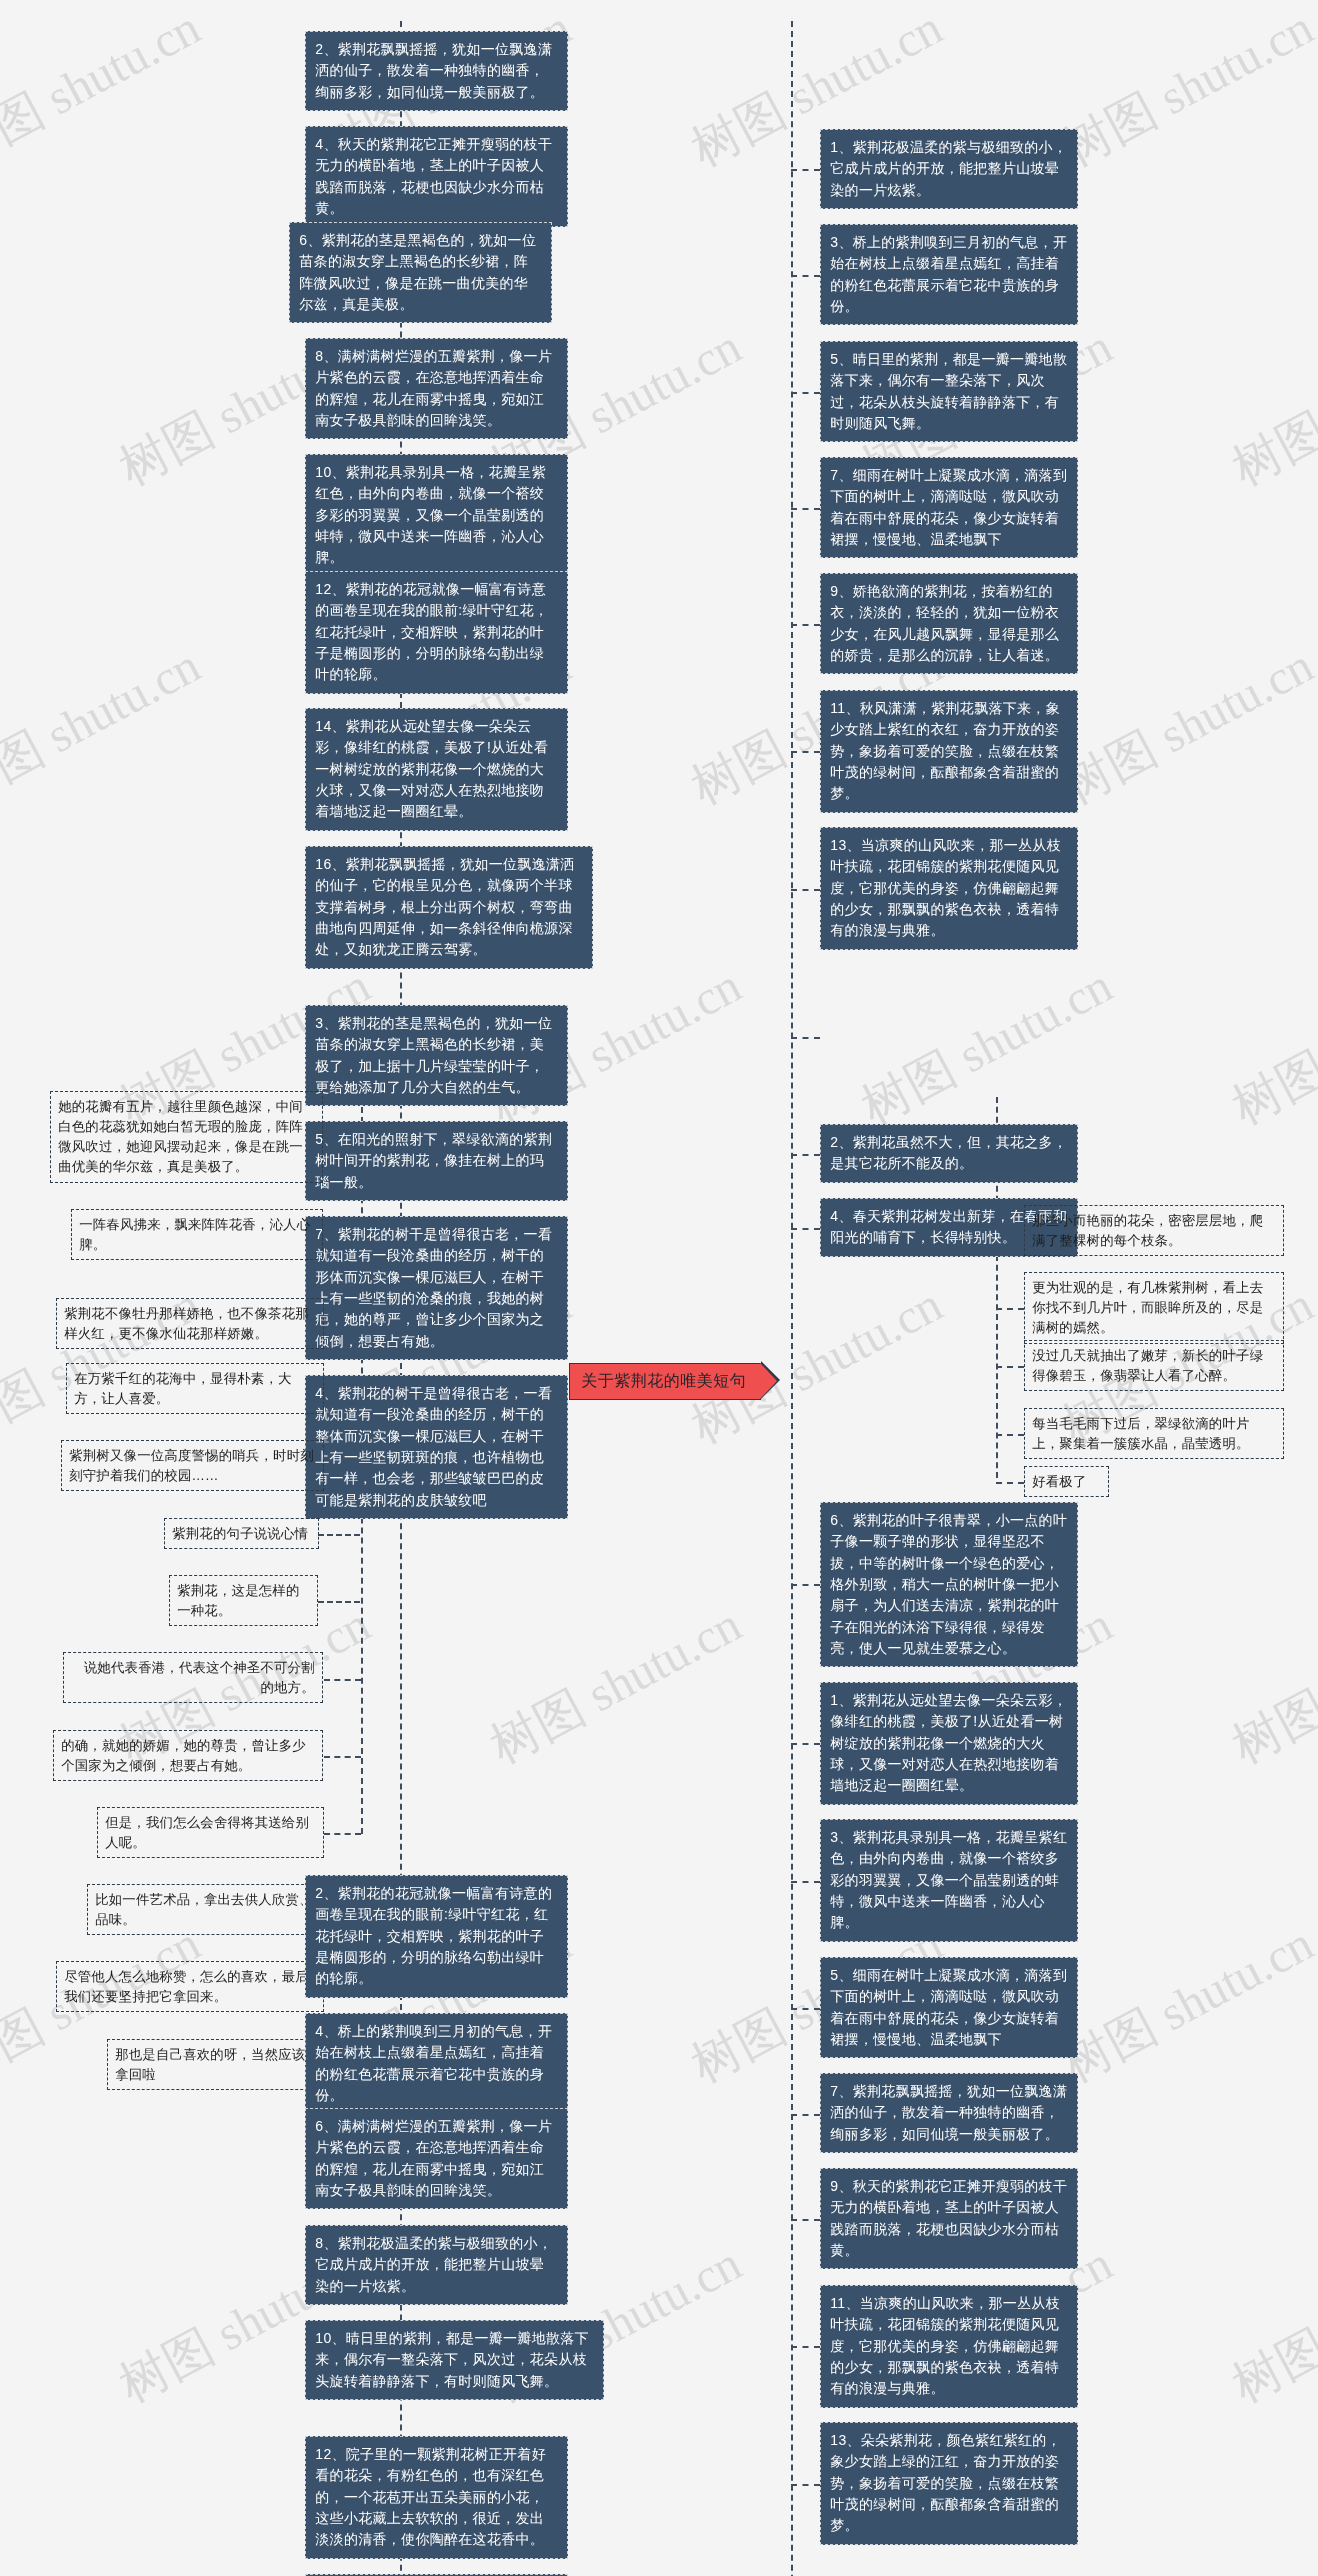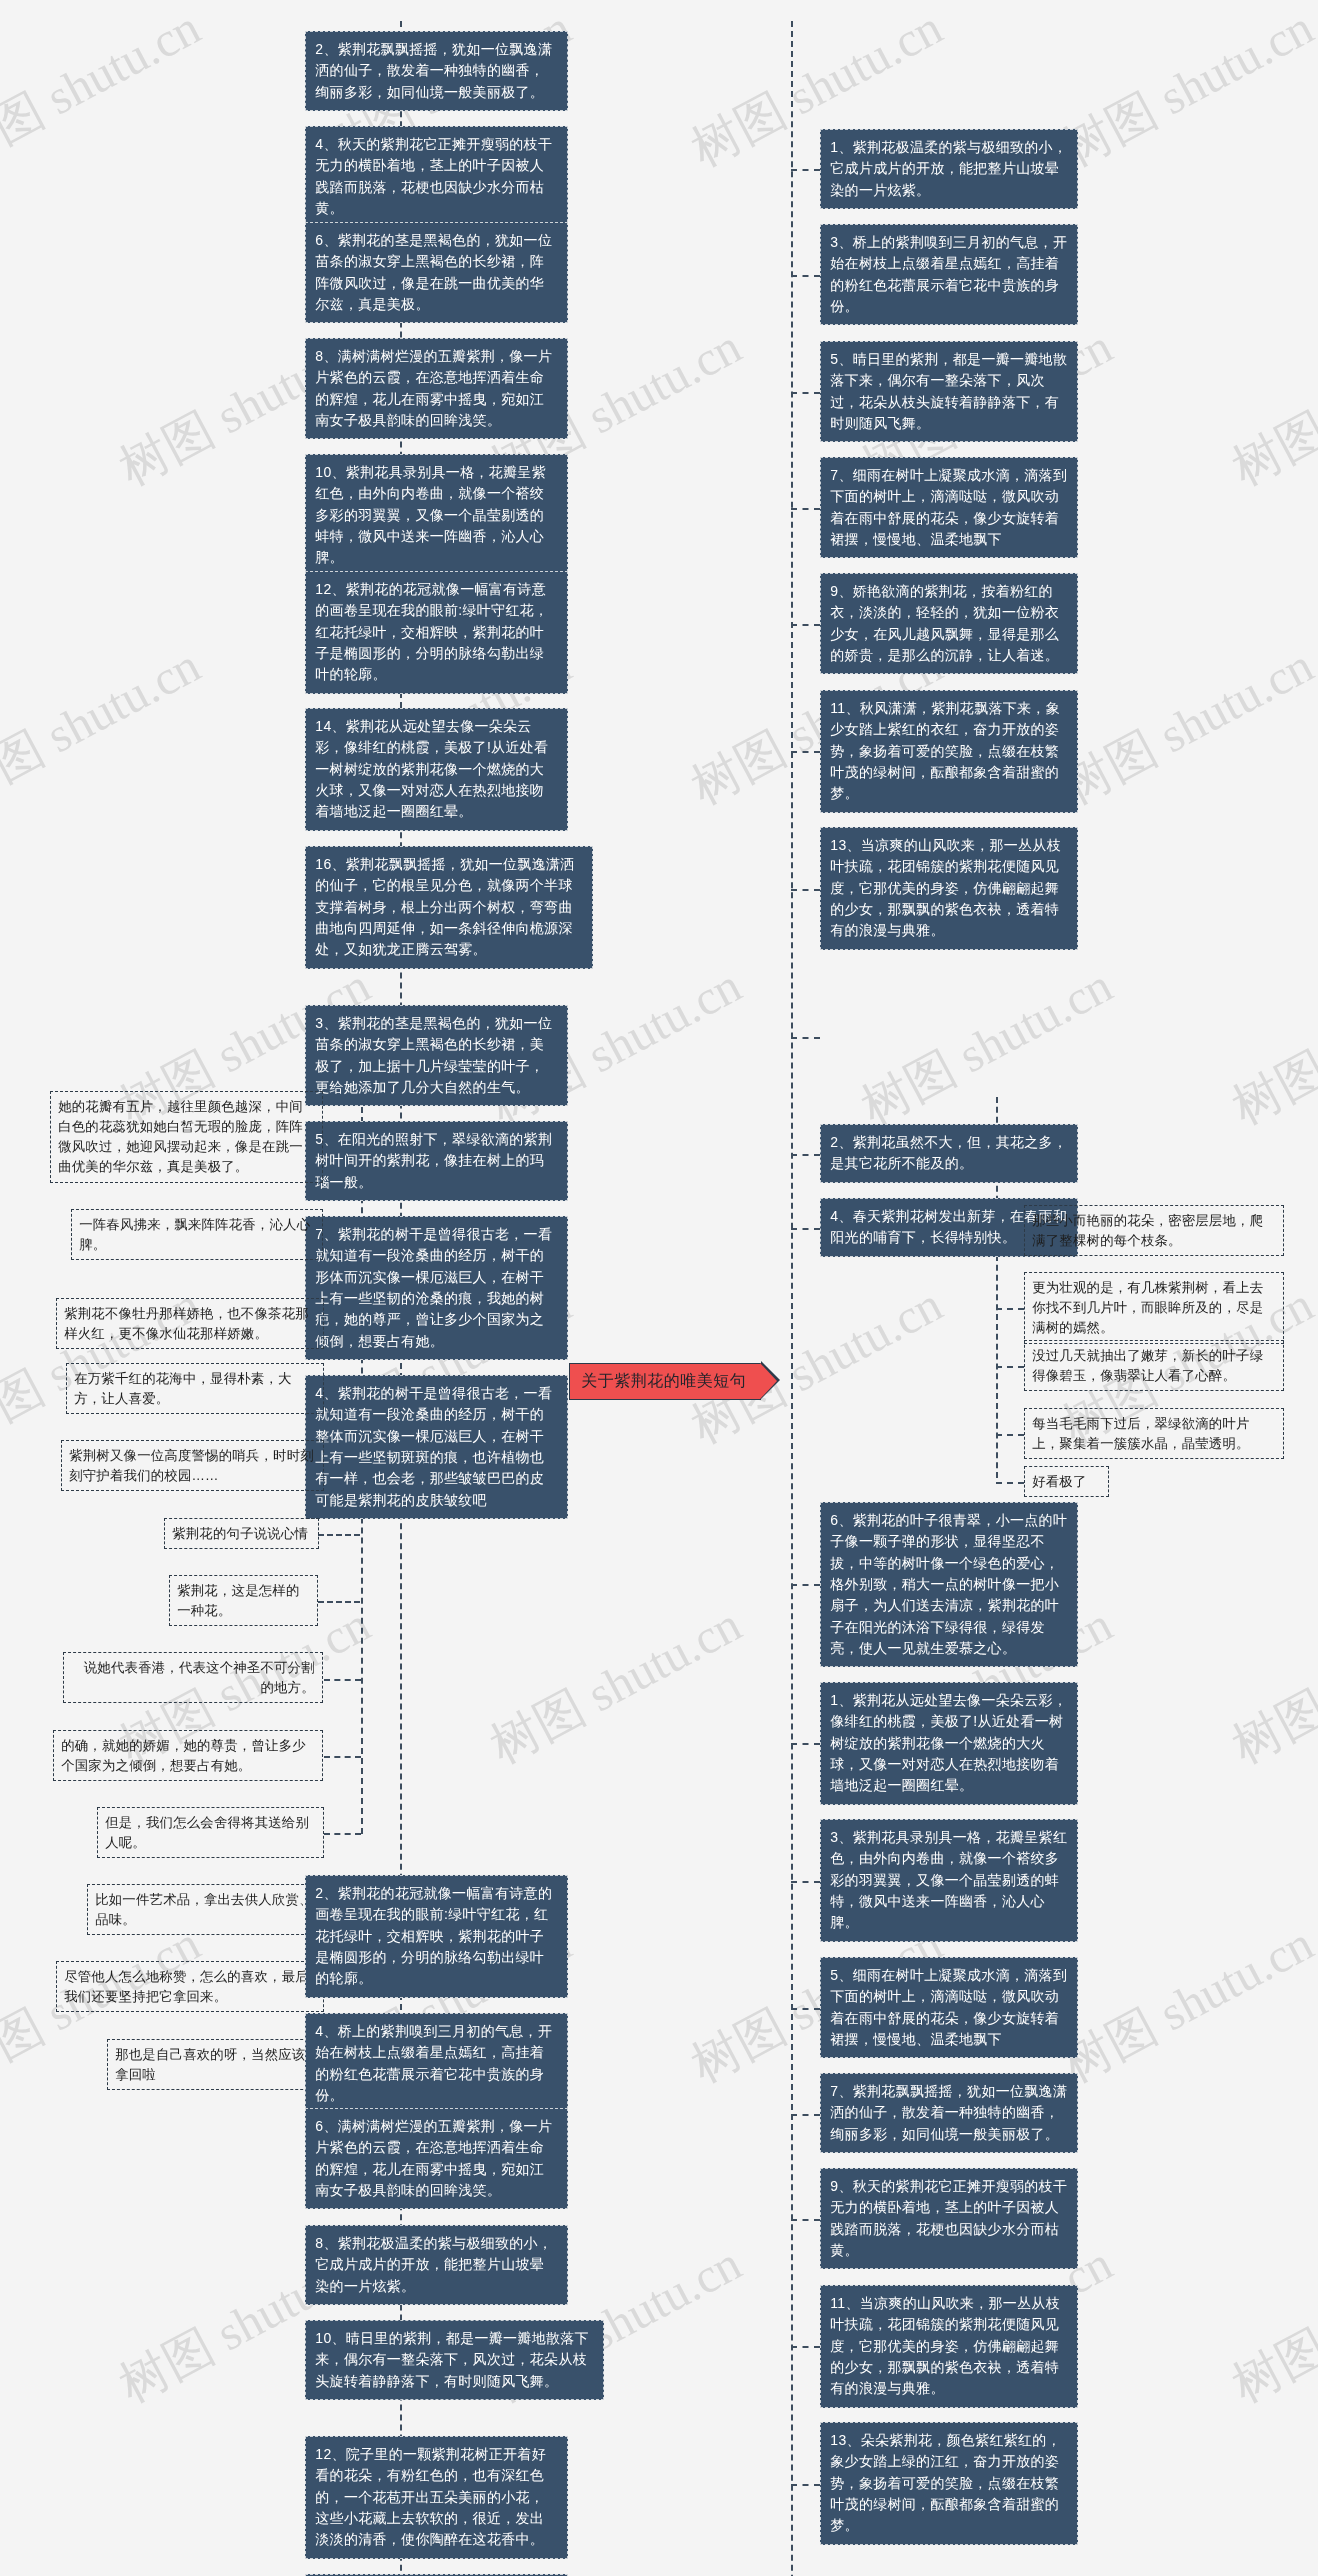--- a/index.html
+++ b/index.html
@@ -143,21 +143,21 @@
   <div class="vline" style="left:361px; top:1087px; height:747px;"></div>
 
   <div id="root-node" style="left:569px; top:1363px;">
     <span class="tag">关于紫荆花的唯美短句</span>
   </div>
 
 <div class="node blue" style="left: 305px; top: 31px; width: 263px;"><span>2、紫荆花飘飘摇摇，犹如一位飘逸潇洒的仙子，散发着一种独特的幽香，绚丽多彩，如同仙境一般美丽极了。</span></div>
     <div class="hline" style="left: 568px; top: 71px;"></div>
     <div class="node blue" style="left: 305px; top: 126px; width: 263px;"><span>4、秋天的紫荆花它正摊开瘦弱的枝干无力的横卧着地，茎上的叶子因被人践踏而脱落，花梗也因缺少水分而枯黄。</span></div>
     <div class="hline" style="left: 568px; top: 167px;"></div>
-    <div class="node blue" style="left: 305px; top: 222px; width: 263px;"><span>6、紫荆花的茎是黑褐色的，犹如一位苗条的淑女穿上黑褐色的长纱裙，阵阵微风吹过，像是在跳一曲优美的华尔兹，真是美极。</span></div>
+    <div class="node blue" style="left: 289px; top: 222px; width: 263px;"><span>6、紫荆花的茎是黑褐色的，犹如一位苗条的淑女穿上黑褐色的长纱裙，阵阵微风吹过，像是在跳一曲优美的华尔兹，真是美极。</span></div>
     <div class="hline" style="left: 568px; top: 273px;"></div>
     <div class="node blue" style="left: 305px; top: 338px; width: 263px;"><span>8、满树满树烂漫的五瓣紫荆，像一片片紫色的云霞，在恣意地挥洒着生命的辉煌，花儿在雨雾中摇曳，宛如江南女子极具韵味的回眸浅笑。</span></div>
     <div class="hline" style="left: 568px; top: 389px;"></div>
     <div class="node blue" style="left: 305px; top: 454px; width: 263px;"><span>10、紫荆花具录别具一格，花瓣呈紫红色，由外向内卷曲，就像一个褡绞多彩的羽翼翼，又像一个晶莹剔透的蚌特，微风中送来一阵幽香，沁人心脾。</span></div>
     <div class="hline" style="left: 568px; top: 505px;"></div>
     <div class="node blue" style="left: 305px; top: 571px; width: 263px;"><span>12、紫荆花的花冠就像一幅富有诗意的画卷呈现在我的眼前:绿叶守红花，红花托绿叶，交相辉映，紫荆花的叶子是椭圆形的，分明的脉络勾勒出绿叶的轮廓。</span></div>
     <div class="hline" style="left: 568px; top: 632px;"></div>
     <div class="node blue" style="left: 305px; top: 708px; width: 263px;"><span>14、紫荆花从远处望去像一朵朵云彩，像绯红的桃霞，美极了!从近处看一树树绽放的紫荆花像一个燃烧的大火球，又像一对对恋人在热烈地接吻着墙地泛起一圈圈红晕。</span></div>
     <div class="hline" style="left: 568px; top: 770px;"></div>
     <div class="node blue" style="left: 305px; top: 846px; width: 288px;"><span>16、紫荆花飘飘摇摇，犹如一位飘逸潇洒的仙子，它的根呈见分色，就像两个半球支撑着树身，根上分出两个树权，弯弯曲曲地向四周延伸，如一条斜径伸向桅源深处，又如犹龙正腾云驾雾。</span></div>

